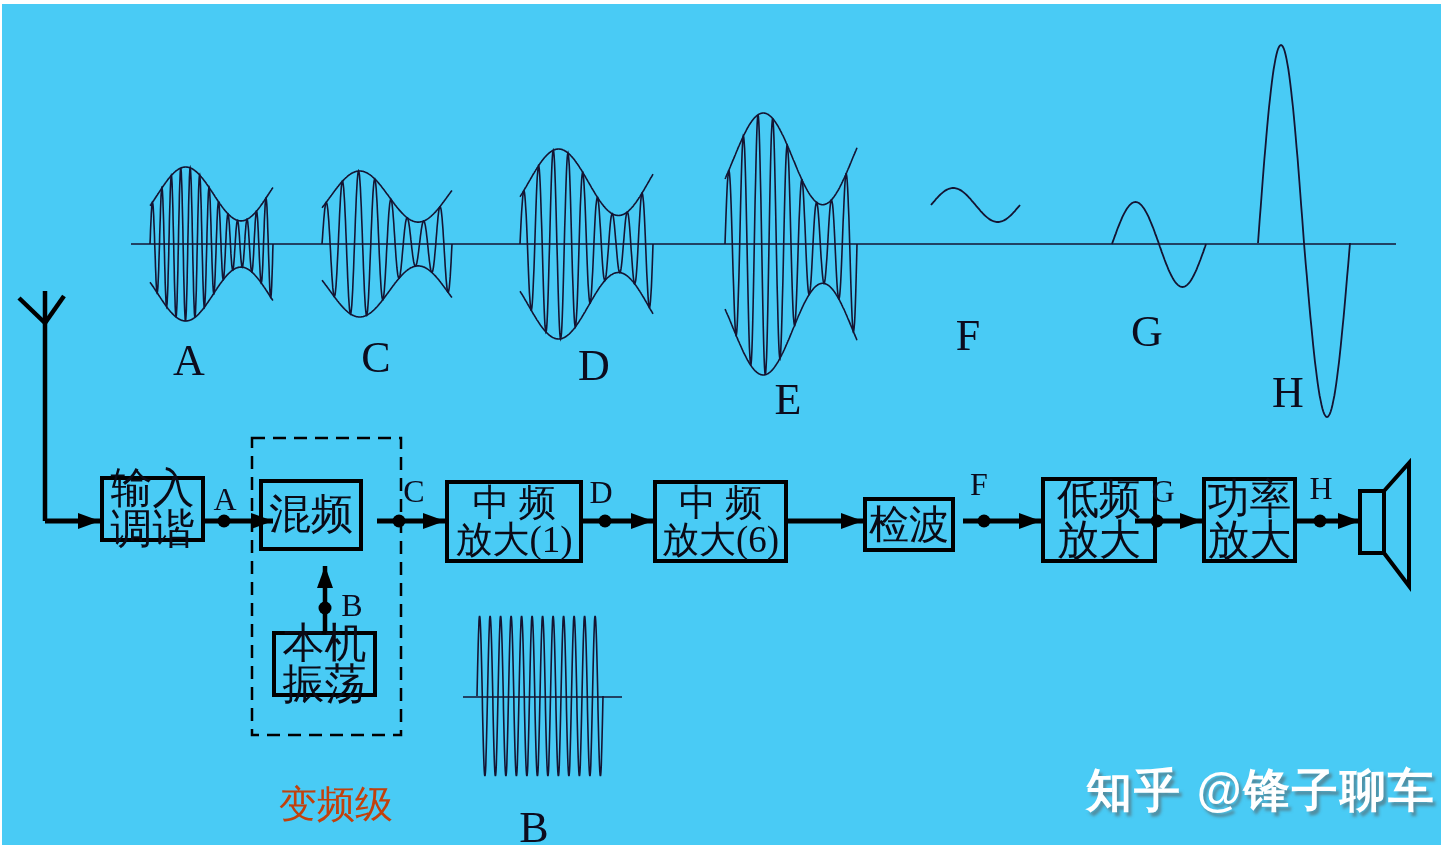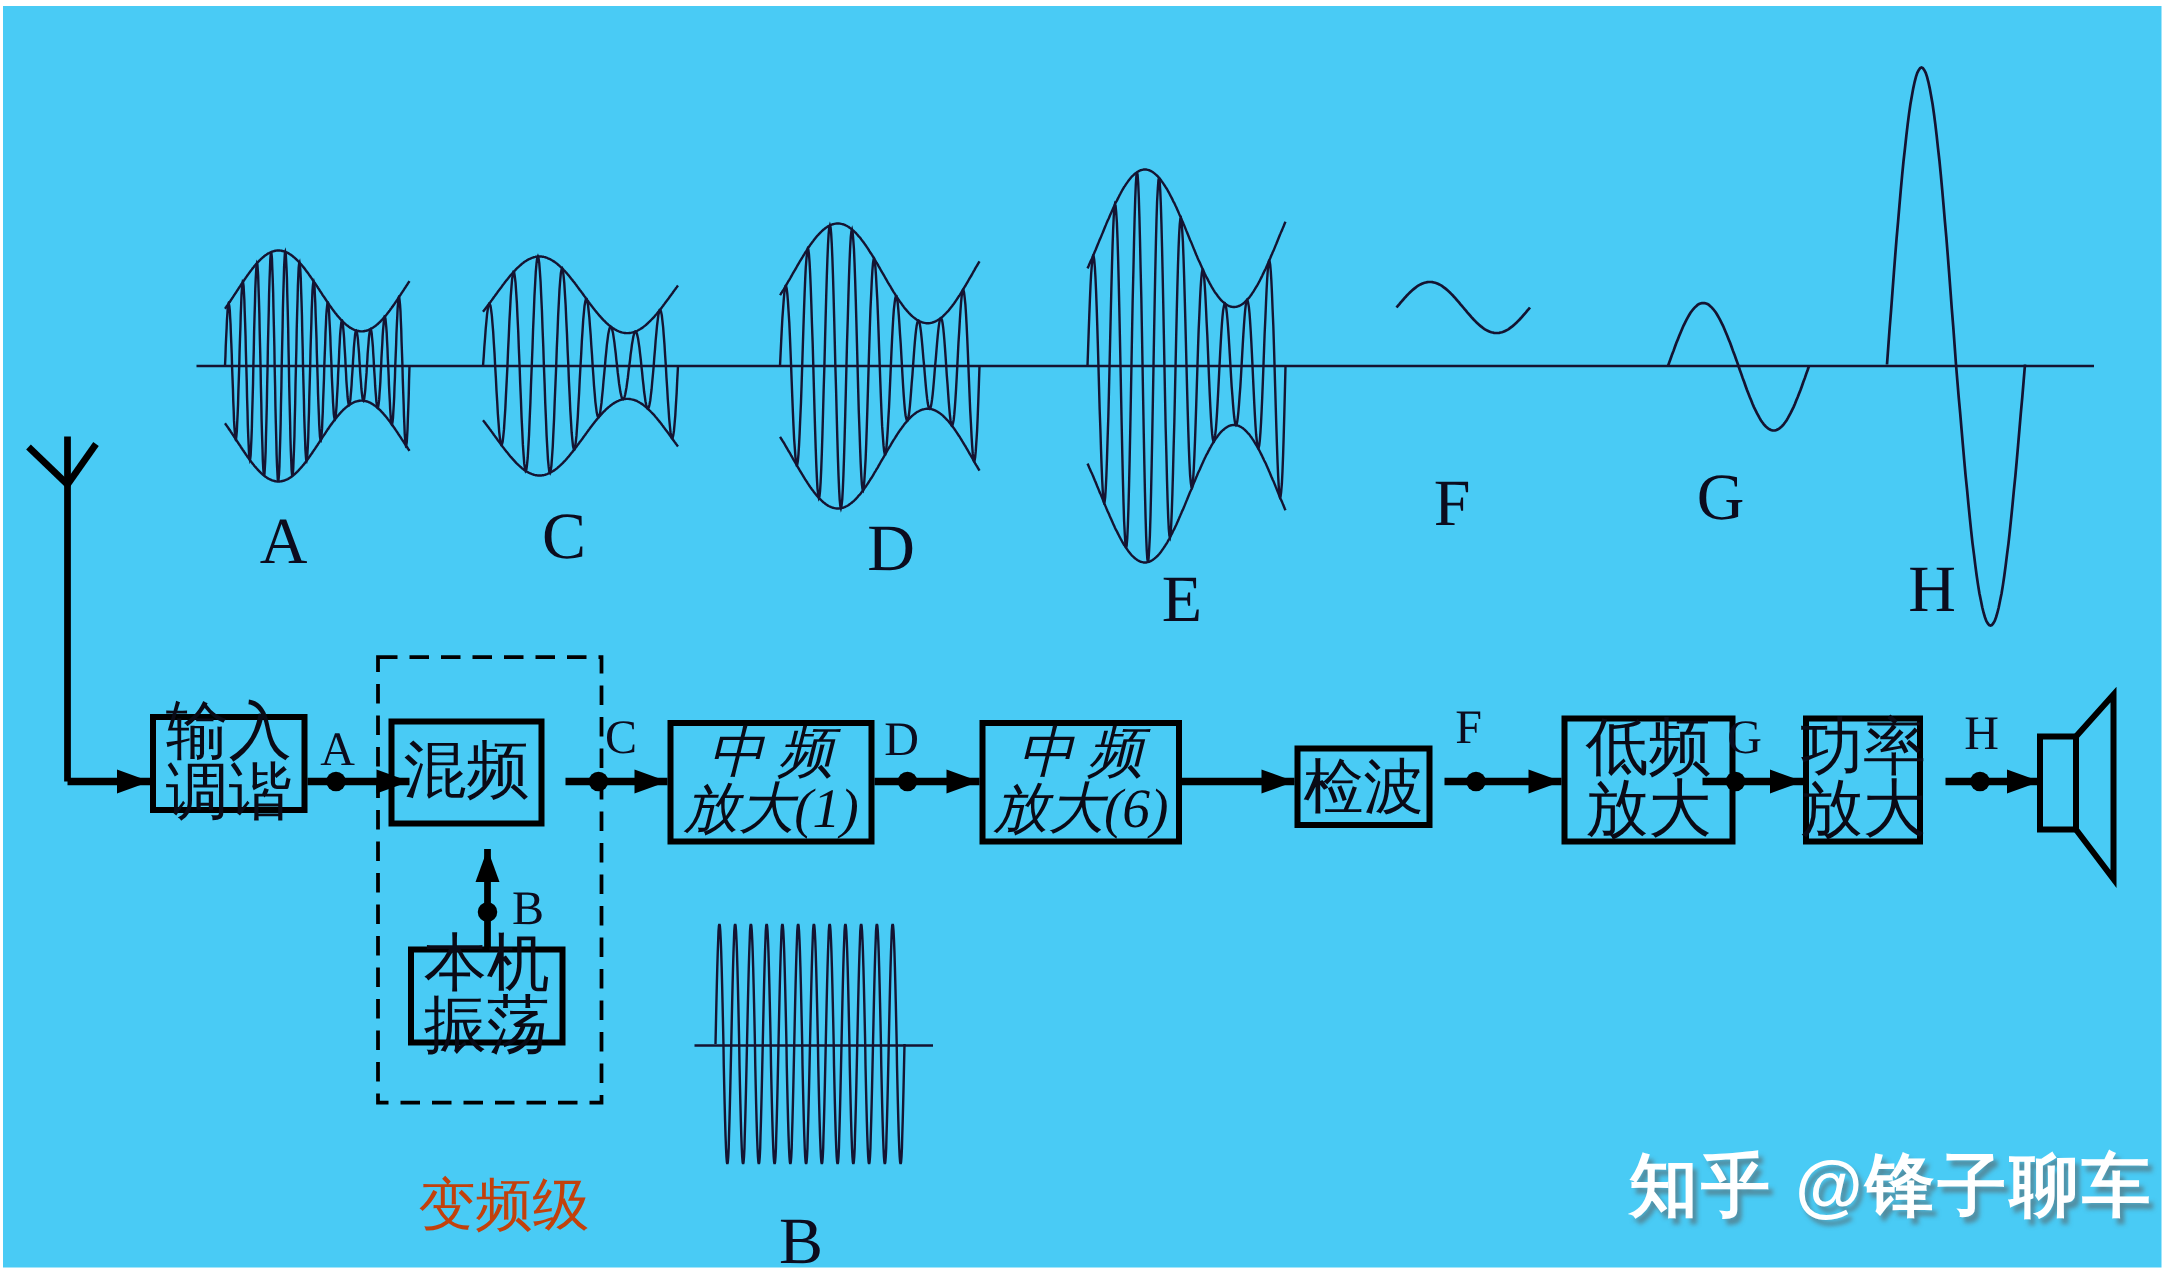--- a/index.html
+++ b/index.html
@@ -10,21 +10,21 @@
   }
   #stage{position:absolute;left:2px;top:4px;width:1439px;height:841px;}
   #diagram-svg{position:absolute;left:0;top:0;z-index:2;}
   .block{
     position:absolute;z-index:3;box-sizing:border-box;
     border:4px solid #000;background:transparent;
     display:flex;flex-direction:column;align-items:center;justify-content:center;
     color:#0a0a16;line-height:0.98;white-space:nowrap;text-align:center;
   }
   .blk-lg{font-size:42px;}
-  .blk-md{font-size:37px;font-style:italic;}
+  .blk-md{font-size:37px;}
   .blk-sm{font-size:40px;}
   .letter{
     position:absolute;z-index:3;color:#0c0c1e;
     transform:translate(-50%,-50%);line-height:1;
   }
   .letter-wave{font-size:44px;}
   .letter-chain{font-size:32px;}
   .caption{
     position:absolute;z-index:3;color:#c2410c;font-size:38px;line-height:1;
     transform:translate(-50%,-50%);white-space:nowrap;
@@ -110,21 +110,21 @@
   <span>中 频</span>
   <span>放大(6)</span>
 </div>
 <div class="block blk-sm" style="left:863px;top:497px;width:92px;height:55px">
   <span>检波</span>
 </div>
 <div class="block blk-lg" style="left:1041px;top:477px;width:116px;height:86px">
   <span>低频</span>
   <span>放大</span>
 </div>
-<div class="block blk-lg" style="left:1202px;top:477px;width:80px;height:86px">
+<div class="block blk-lg" style="left:1202px;top:477px;width:95px;height:86px">
   <span>功率</span>
   <span>放大</span>
 </div>
 <div class="block blk-lg" style="left:272px;top:631px;width:105px;height:66px">
   <span>本机</span>
   <span>振荡</span>
 </div>
 
 <div class="letter letter-wave" style="left:189px;top:361px">A</div>
 <div class="letter letter-wave" style="left:376px;top:358px">C</div>

